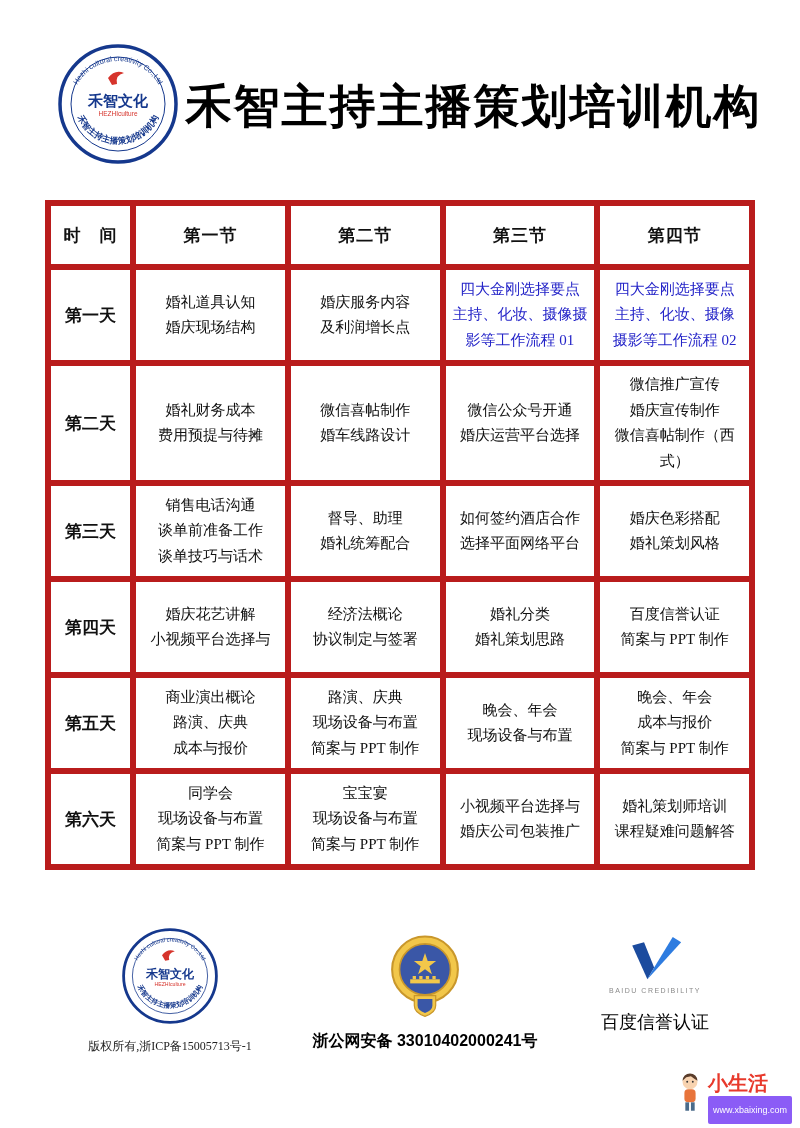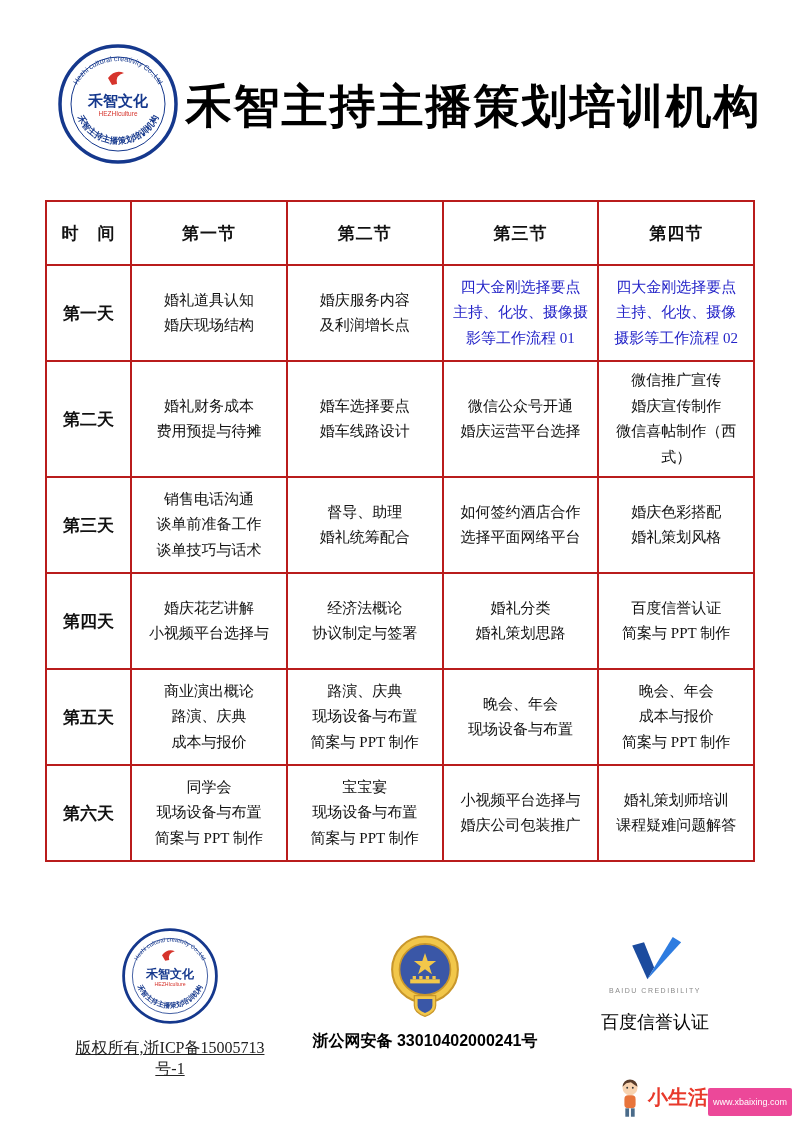--- a/index.html
+++ b/index.html
@@ -15,49 +15,49 @@
     position:absolute; left:185px; right:38px; top:76px; text-align:center;
     font-size:46px; font-weight:900; letter-spacing:2px; color:#000;
     font-family:"Liberation Serif","DejaVu Serif",serif; white-space:nowrap;
   }
   
   table.course {
     position:absolute; top:200px; left:45px; width:710px;
     border-collapse:collapse; table-layout:fixed;
   }
   table.course th, table.course td {
-    border:2px solid #b91c1c; text-align:center; vertical-align:middle;
+    border:6px solid #b91c1c; text-align:center; vertical-align:middle;
     white-space:pre-line; padding:6px 4px;
   }
   table.course thead tr { height:64px; }
   table.course thead th { font-size:17px; font-weight:bold; letter-spacing:1px; }
   table.course tbody tr { height:96px; }
   table.course tbody th { font-size:17px; font-weight:bold; }
   table.course td { font-size:15px; line-height:1.7; }
   table.course td.blue { color:#2424c8; }
   
   .footer-left  { position:absolute; left:72px;  top:928px; width:196px; text-align:center; }
-  .footer-left .copy { margin-top:10px; font-size:16px; color:#222;text-decoration:underline; }
+  .footer-left .copy { margin-top:10px; font-size:12px; color:#222; }
   .footer-center{ position:absolute; left:295px; top:933px; width:260px; text-align:center; }
   .footer-center .police {
     margin-top:8px; font-size:16px; font-weight:bold; color:#000;
     font-family:"Liberation Sans","DejaVu Sans",sans-serif;
   }
   .footer-right { position:absolute; left:565px; top:935px; width:180px; text-align:center; }
   .footer-right .bd-cn { font-size:17px; font-weight:bold; color:#2a6fdb;
     font-family:"Liberation Sans","DejaVu Sans",sans-serif; margin-top:2px; }
   .footer-right .bd-en { font-size:7px; letter-spacing:1.5px; color:#8a8a8a;
     font-family:"Liberation Sans","DejaVu Sans",sans-serif; }
   .footer-right .bd-cert { font-size:18px; color:#000; margin-top:16px; }
   
   .watermark { position:absolute; right:8px; bottom:4px; display:flex; align-items:flex-start; gap:4px; }
-  .watermark .wm-col { display:flex; flex-direction:row; align-items:flex-start;margin-top:8px; }
+  .watermark .wm-col { display:flex; flex-direction:column; align-items:flex-start; }
   .wm-name { color:#e8392b; font-weight:bold; font-size:20px; line-height:1.1;
     font-family:"Liberation Sans","DejaVu Sans",sans-serif; }
-  .wm-url { margin-top:2px; background:#ec4899; color:#fff; font-size:9px;
+  .wm-url { margin-top:2px; background:#8b5cf6; color:#fff; font-size:9px;
     padding:9px 5px; border-radius:2px; font-family:"Liberation Sans","DejaVu Sans",sans-serif; }
 </style>
 </head>
 <body>
 
 <div class="page">
 
   <div class="logo-main">
     <svg viewBox="0 0 120 120" width="120" height="120">
       <defs>
@@ -107,21 +107,21 @@
 主持、化妆、摄像摄
 影等工作流程 01</td>
           <td class="blue">四大金刚选择要点
 主持、化妆、摄像
 摄影等工作流程 02</td>
         </tr>
         <tr>
           <th>第二天</th>
           <td>婚礼财务成本
 费用预提与待摊</td>
-          <td>婚车选择要点
+          <td>微信喜帖制作
 婚车线路设计</td>
           <td>微信公众号开通
 婚庆运营平台选择</td>
           <td>微信推广宣传
 婚庆宣传制作
 微信喜帖制作（西式）</td>
         </tr>
         <tr>
           <th>第三天</th>
           <td>销售电话沟通

